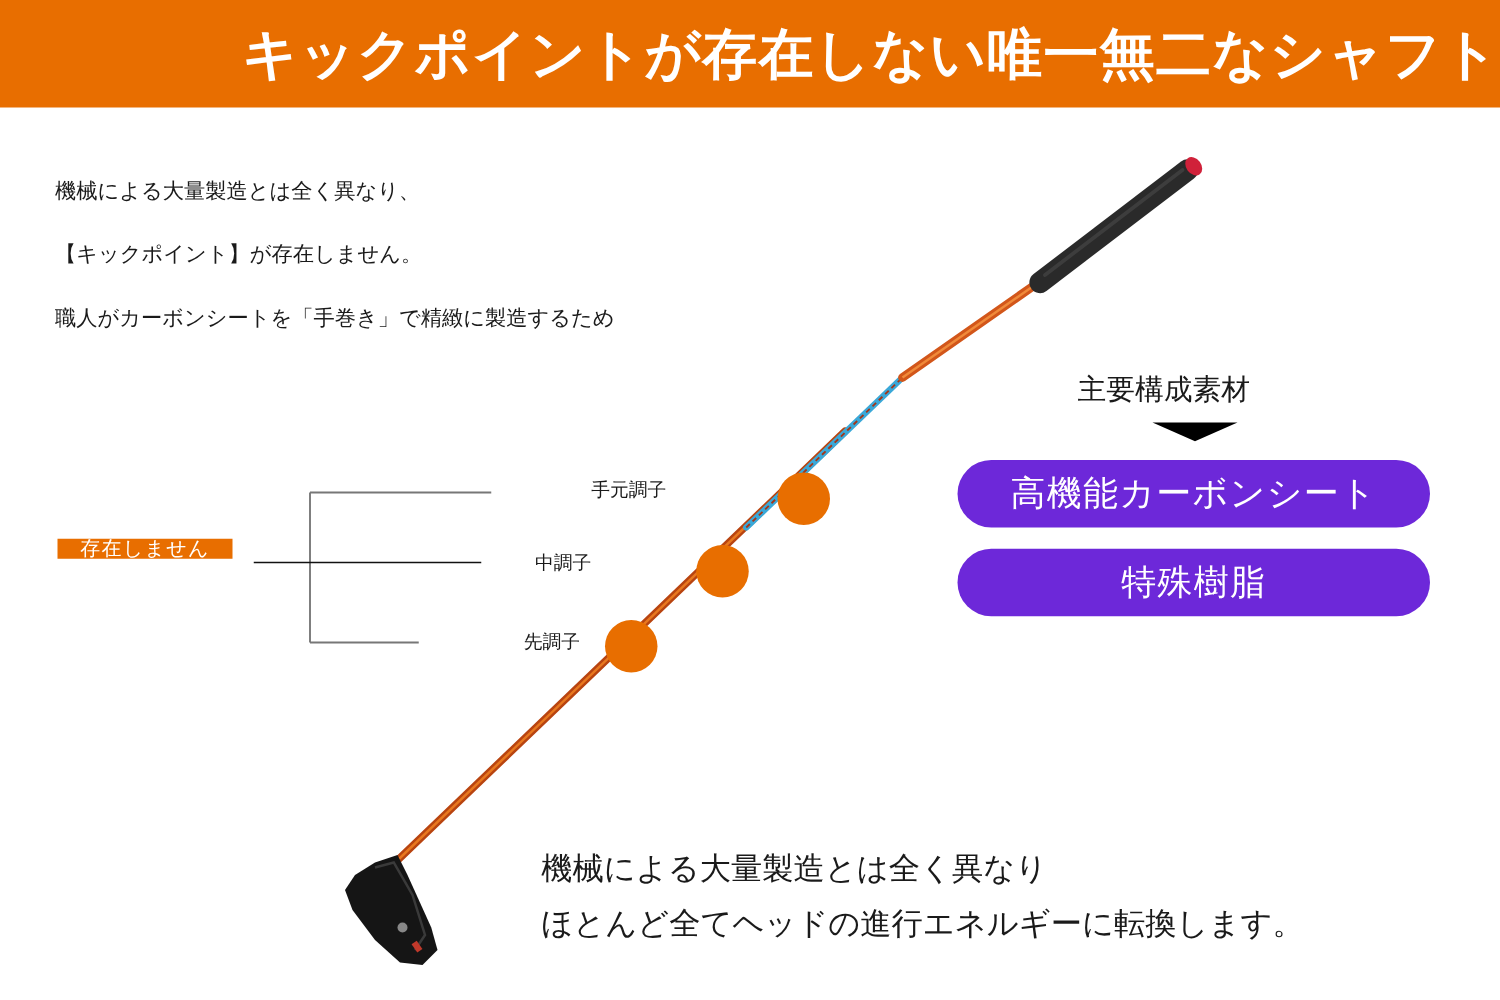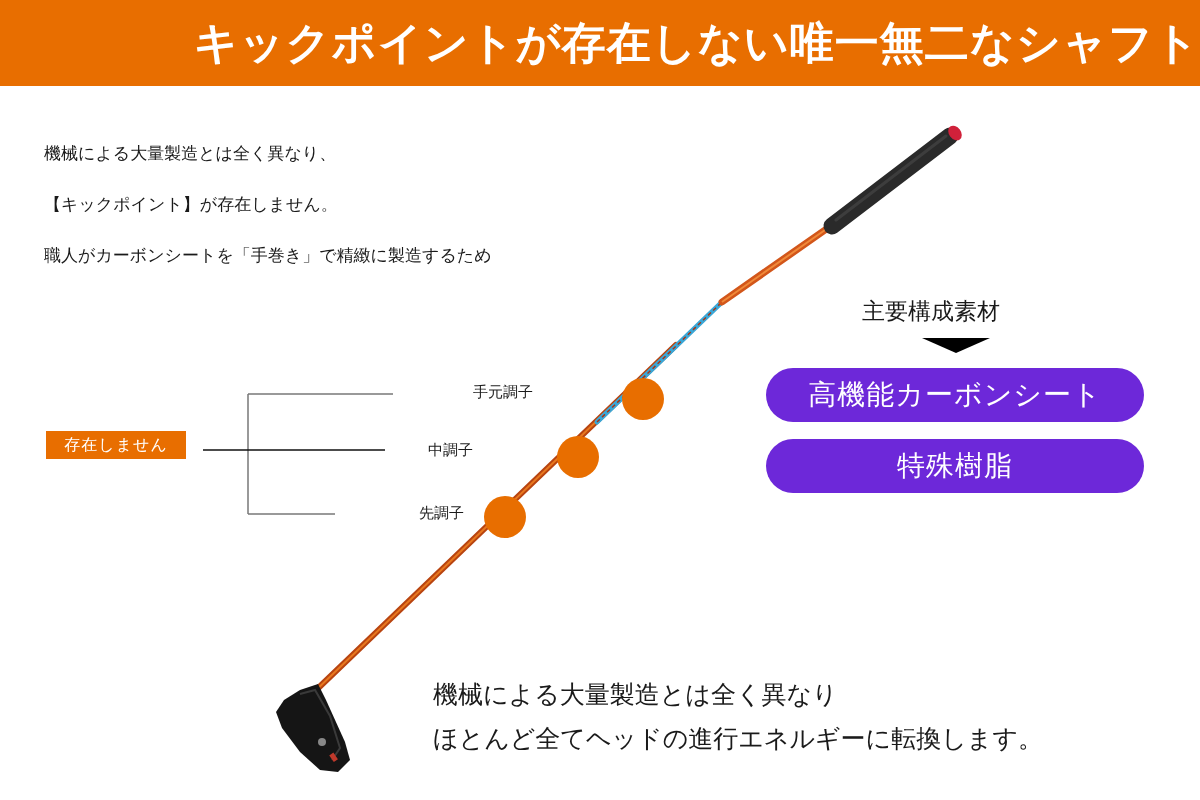--- a/index.html
+++ b/index.html
@@ -20,21 +20,21 @@
   }
   .intro {
     position: absolute; left: 44px; top: 128px;
     font-size: 17px; line-height: 51px; color: #1a1a1a;
   }
   .intro div { white-space: nowrap; }
 
   .club-svg { position: absolute; left: 0; top: 0; width: 1200px; height: 800px; }
 
   .none-badge {
-    position: absolute; left: 46px; top: 431px; width: 140px; height: 28px;
+    position: absolute; left: 46px; top: 431px; width: 140px; height: 16px;
     background: #e86e00; color: #fff; font-size: 16px;
     display: flex; align-items: center; justify-content: center; letter-spacing: 1px;
   }
   .kp-label { position: absolute; font-size: 15px; color: #1a1a1a; white-space: nowrap; }
 
   .materials-title {
     position: absolute; left: 862px; top: 296px; font-size: 23px; color: #1a1a1a;
     white-space: nowrap;
   }
   .arrow-down {

